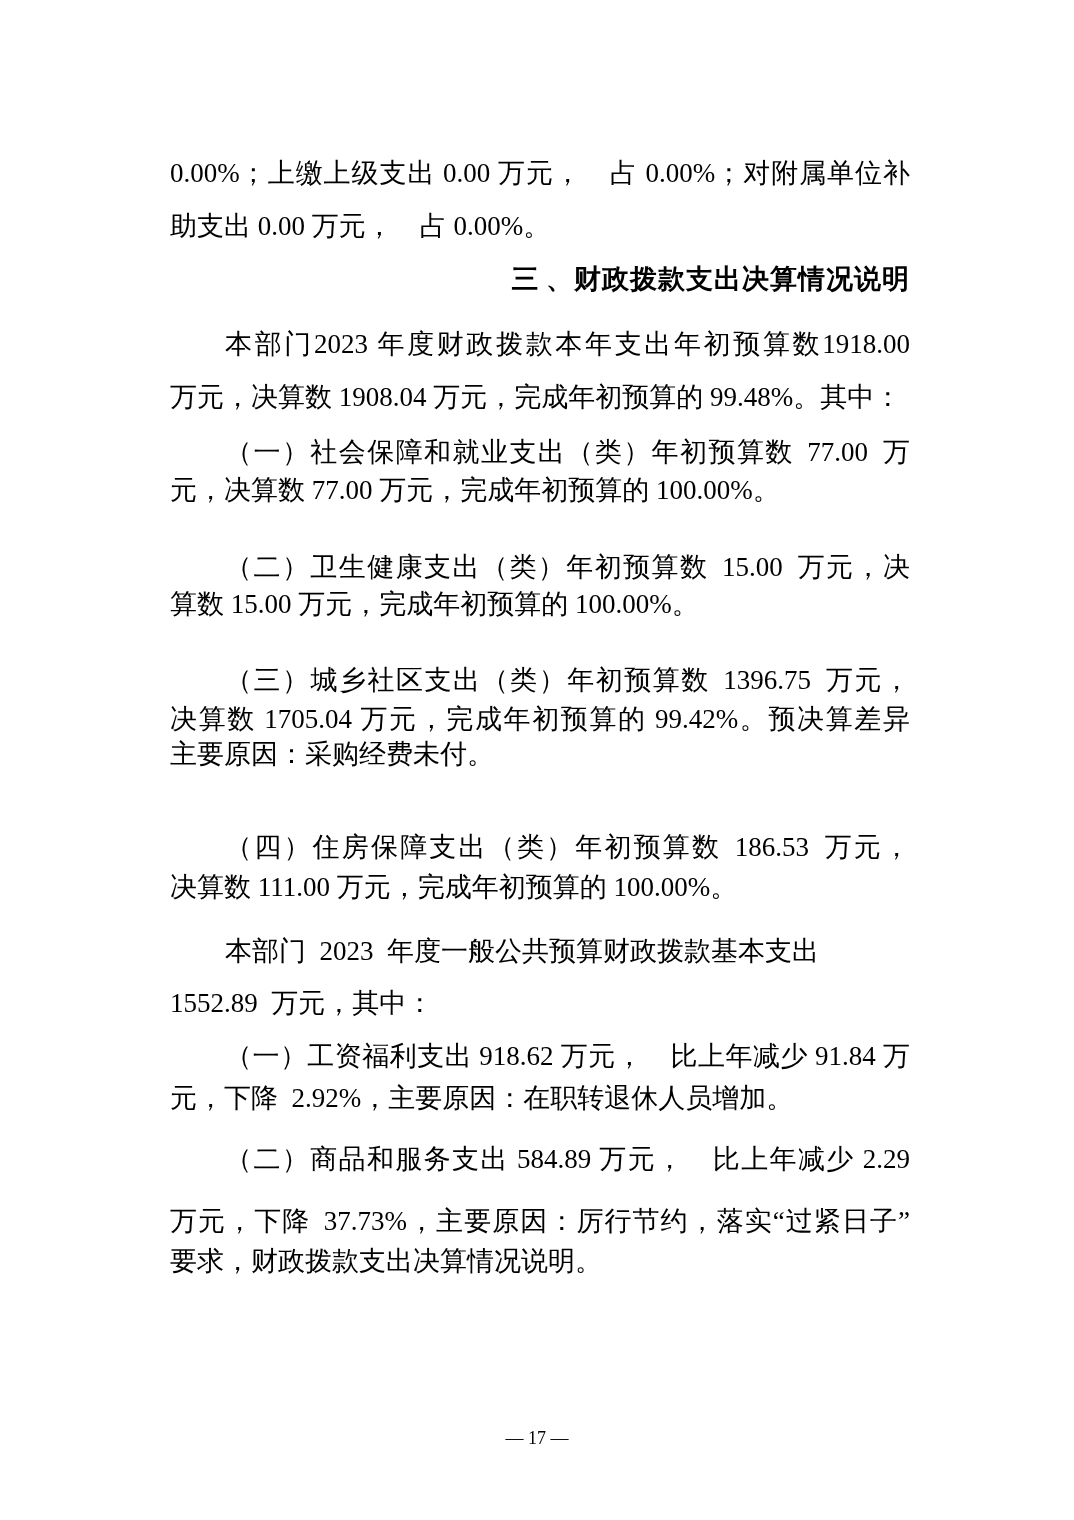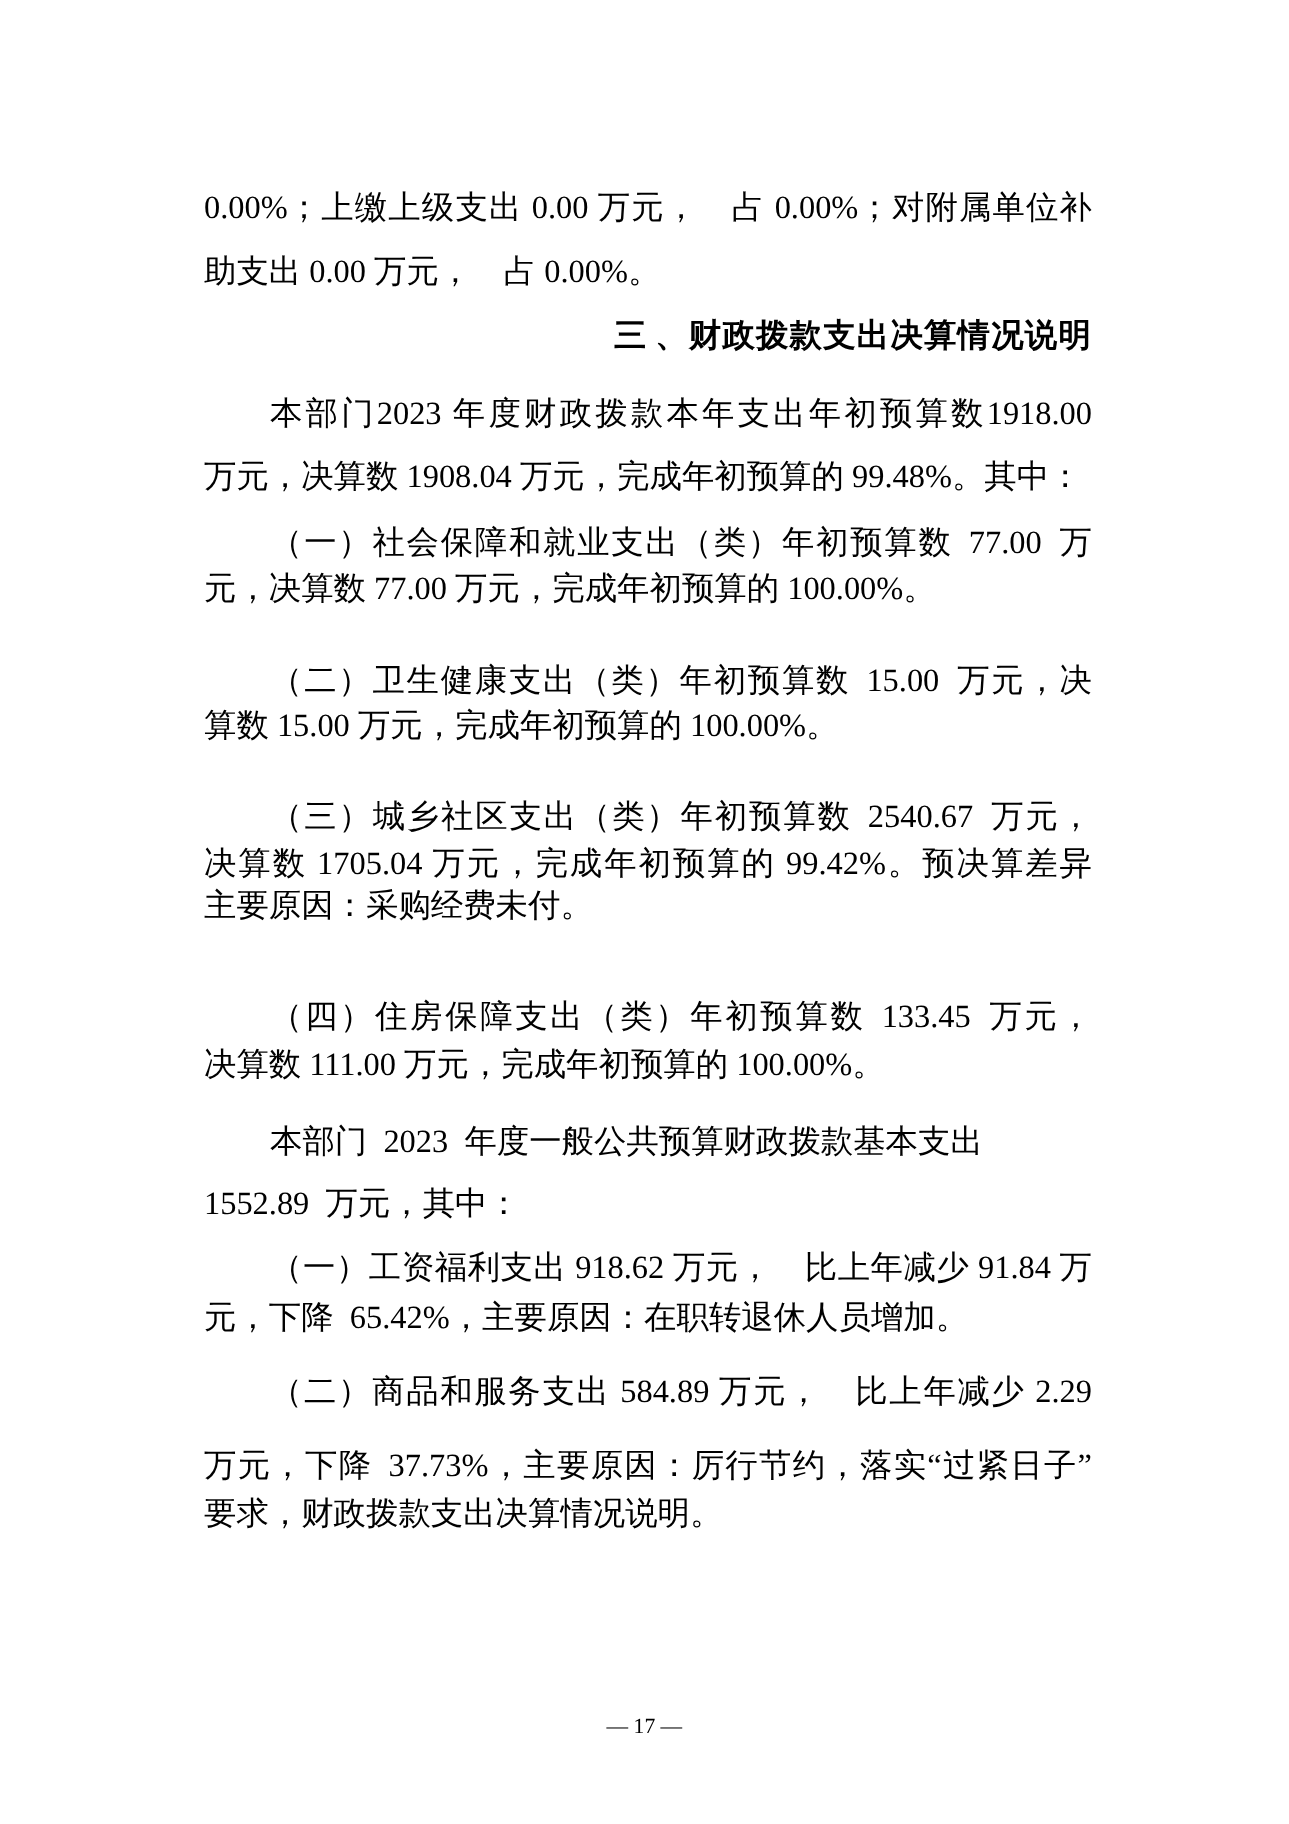--- a/index.html
+++ b/index.html
@@ -78,39 +78,39 @@
     <div class="line fill indent" style="margin-top:28px">（一）社会保障和就业支出（类）年初预算数 77.00 万</div>
     <div class="line" style="margin-top:11px">元，决算数 77.00 万元，完成年初预算的 100.00%。</div>
   </section>
 
   <section class="sec">
     <div class="line fill indent" style="margin-top:50px">（二）卫生健康支出（类）年初预算数 15.00 万元，决</div>
     <div class="line" style="margin-top:10px">算数 15.00 万元，完成年初预算的 100.00%。</div>
   </section>
 
   <section class="sec">
-    <div class="line fill indent" style="margin-top:49px">（三）城乡社区支出（类）年初预算数 2540.67 万元，</div>
+    <div class="line fill indent" style="margin-top:49px">（三）城乡社区支出（类）年初预算数 1396.75 万元，</div>
     <div class="line fill" style="margin-top:12px">决算数 1705.04 万元，完成年初预算的 99.42%。预决算差异</div>
     <div class="line" style="margin-top:8px">主要原因：采购经费未付。</div>
   </section>
 
   <section class="sec">
-    <div class="line fill indent" style="margin-top:66px">（四）住房保障支出（类）年初预算数 133.45 万元，</div>
+    <div class="line fill indent" style="margin-top:66px">（四）住房保障支出（类）年初预算数 186.53 万元，</div>
     <div class="line" style="margin-top:13px">决算数 111.00 万元，完成年初预算的 100.00%。</div>
   </section>
 
 
   <section class="sec">
     <div class="line indent" style="margin-top:37px">本部门 2023 年度一般公共预算财政拨款基本支出</div>
     <div class="line" style="margin-top:25px">1552.89 万元，其中：</div>
   </section>
 
   <section class="sec">
     <div class="line fill indent" style="margin-top:26px">（一）工资福利支出 918.62 万元， 比上年减少 91.84 万</div>
-    <div class="line" style="margin-top:15px">元，下降 65.42%，主要原因：在职转退休人员增加。</div>
+    <div class="line" style="margin-top:15px">元，下降 2.92%，主要原因：在职转退休人员增加。</div>
   </section>
 
   <section class="sec">
     <div class="line fill indent" style="margin-top:34px">（二）商品和服务支出 584.89 万元， 比上年减少 2.29</div>
     <div class="line fill" style="margin-top:35px">万元，下降 37.73%，主要原因：厉行节约，落实“过紧日子”</div>
     <div class="line" style="margin-top:13px">要求，财政拨款支出决算情况说明。</div>
   </section>
 
   <div class="page-footer">— 17 —</div>
 

